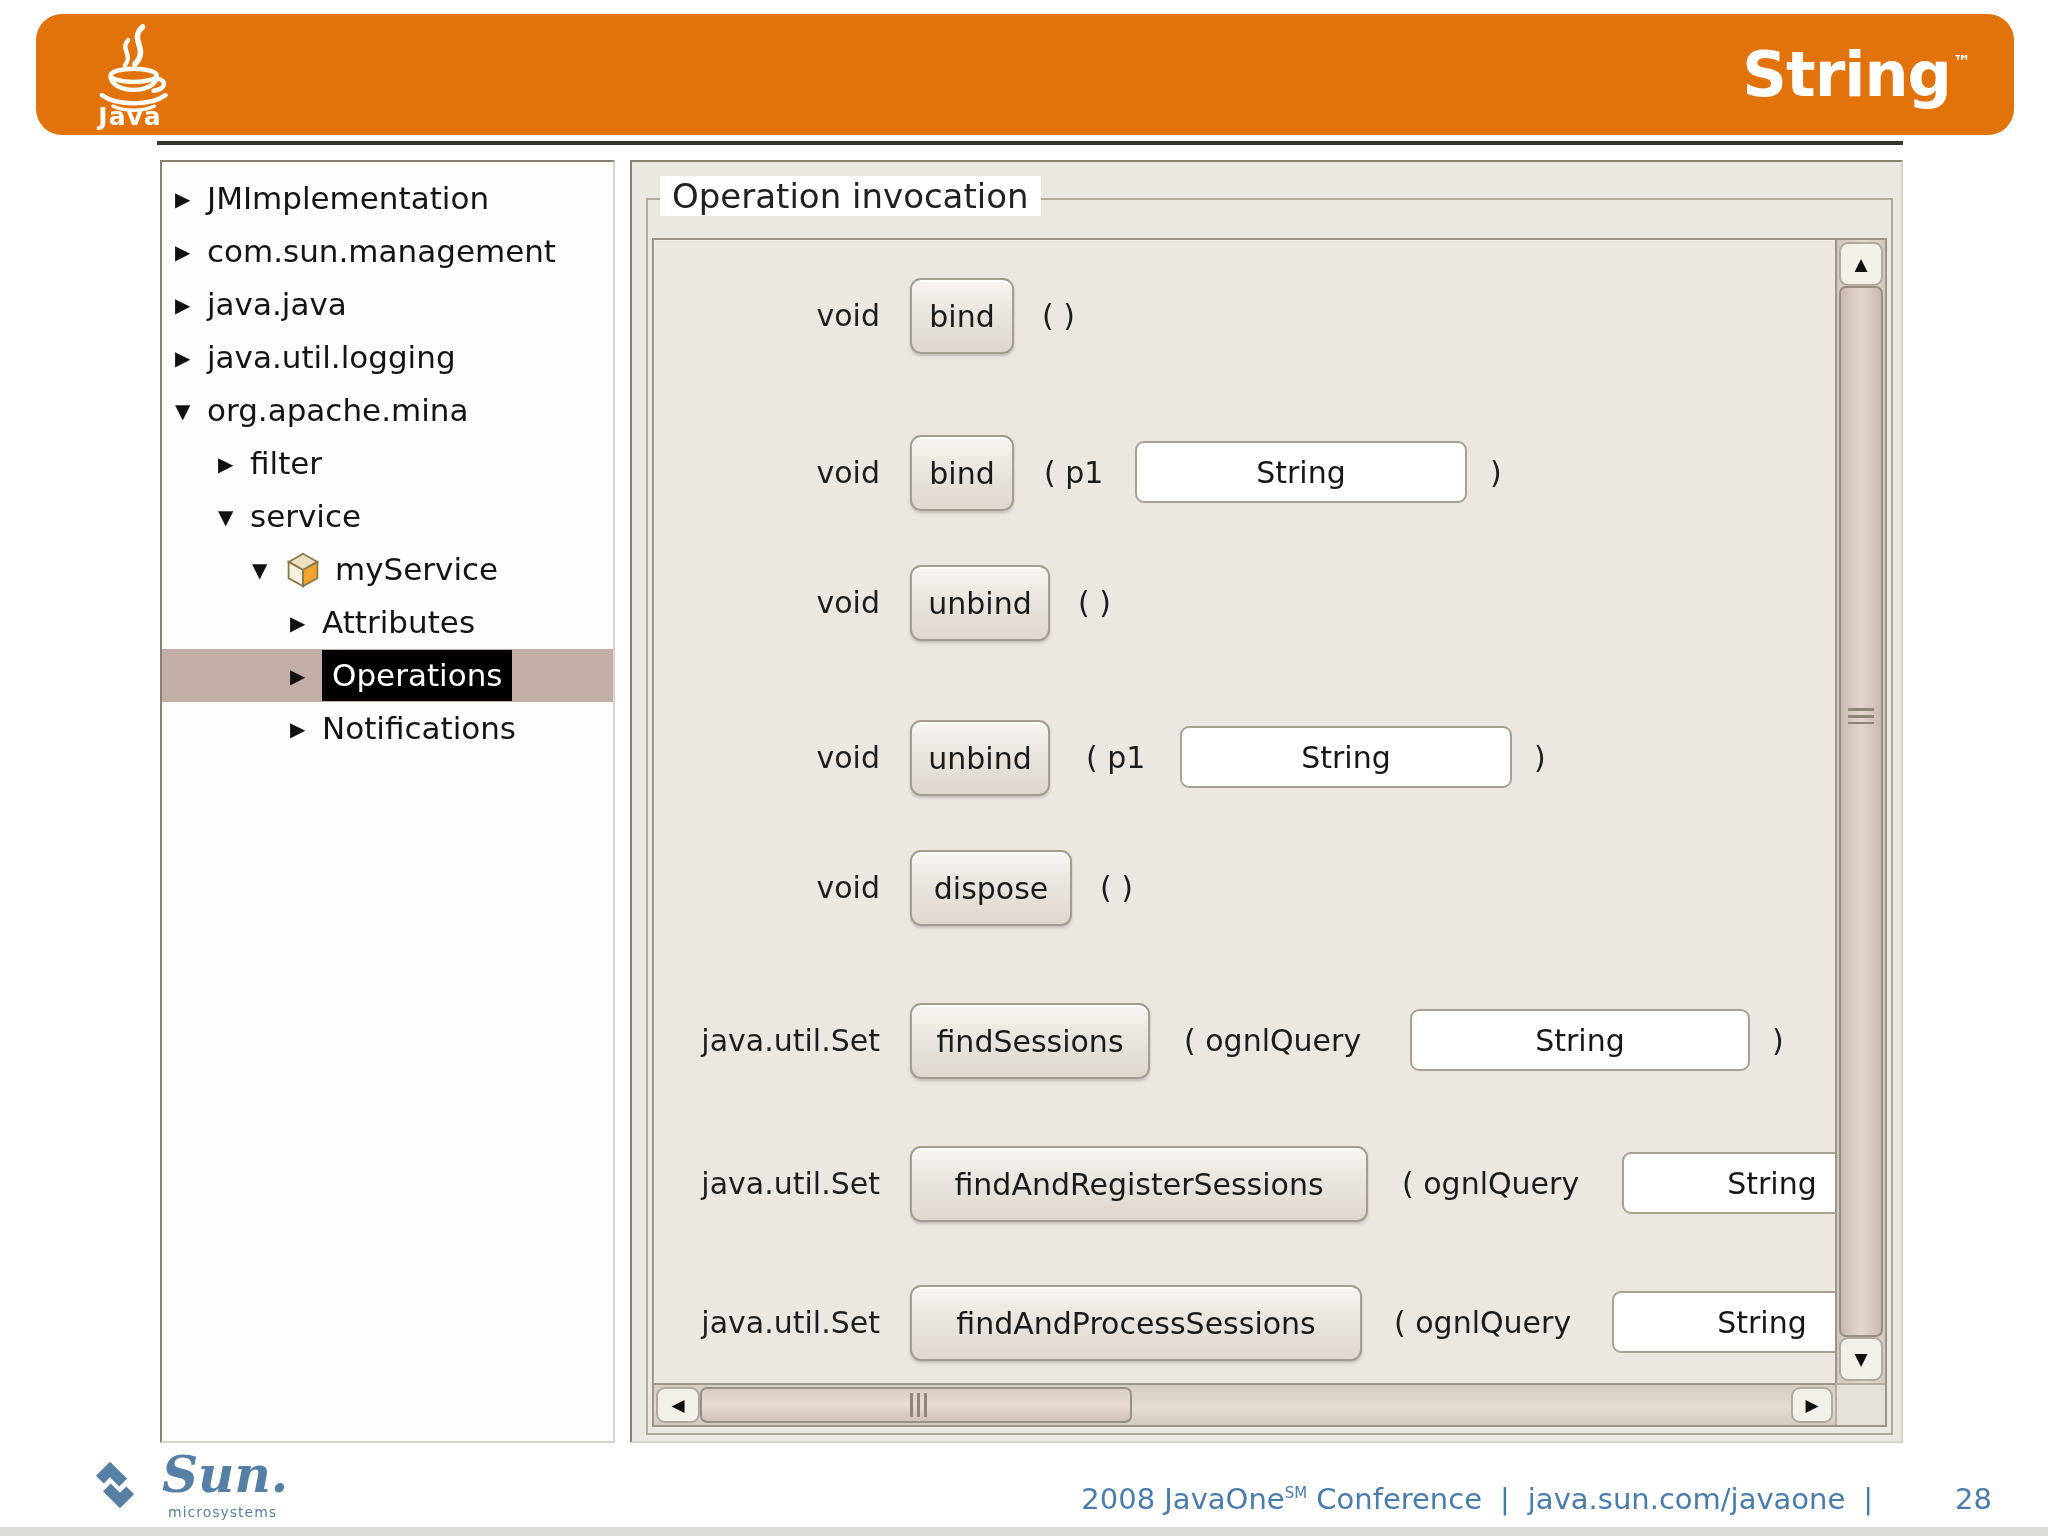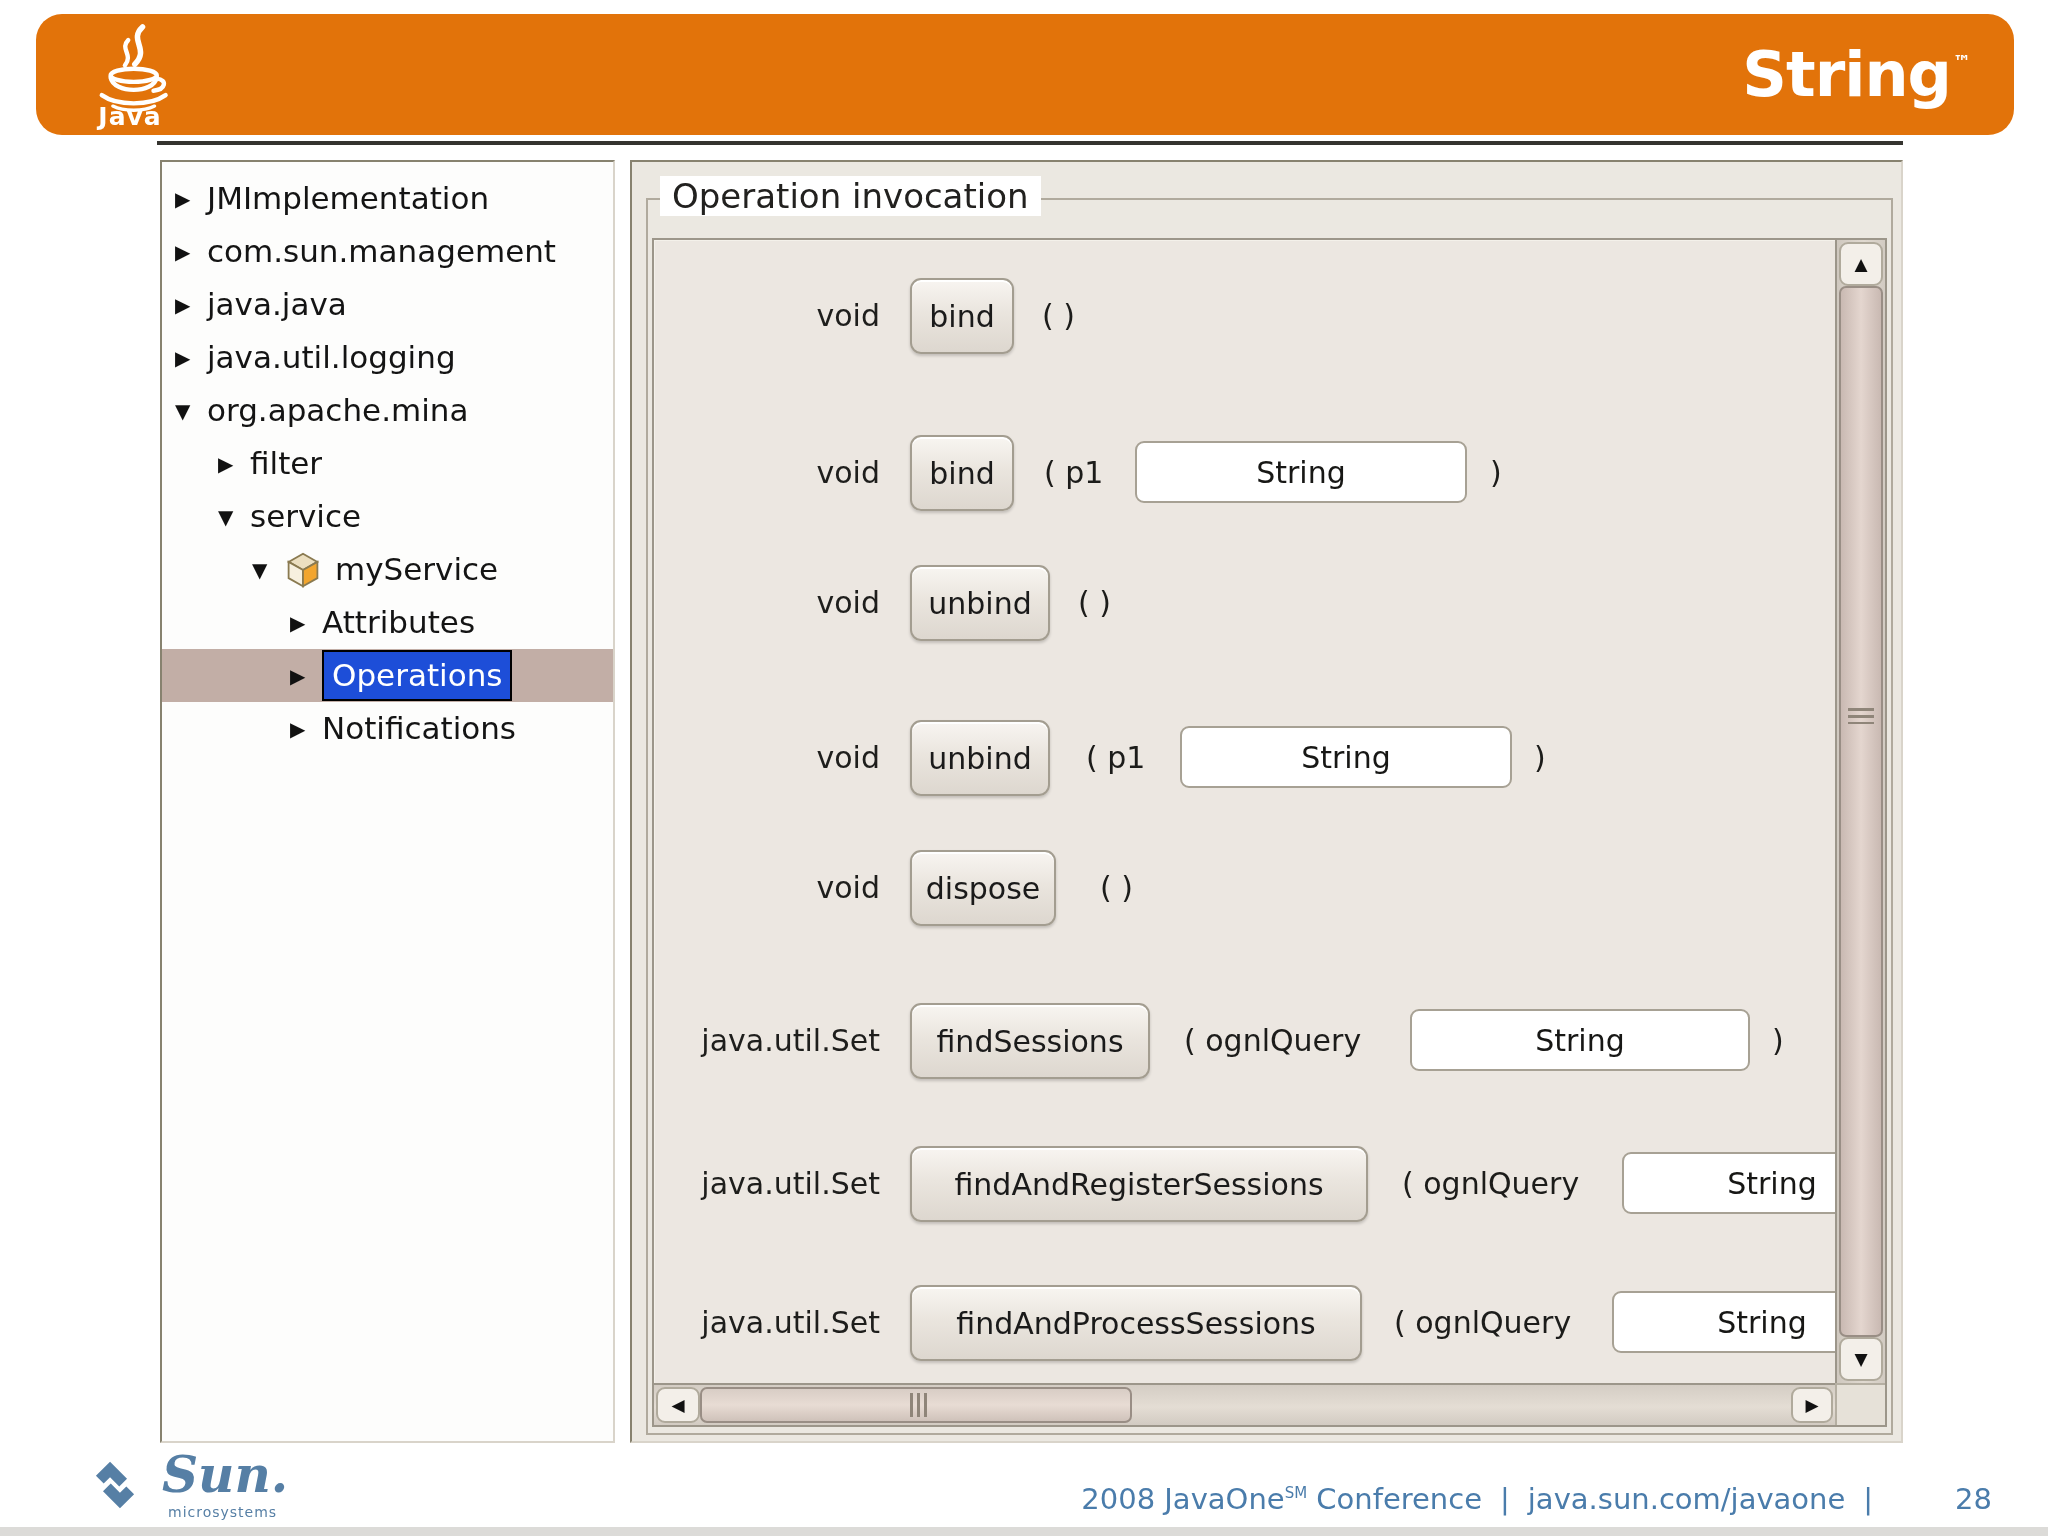--- a/index.html
+++ b/index.html
@@ -23,21 +23,21 @@
   .tree-panel{position:absolute;left:160px;top:160px;width:455px;height:1283px;
           background:#fdfdfc;border:2px solid;border-color:#87826f #d9d4ca #d9d4ca #87826f;
           box-sizing:border-box;overflow:hidden;}
   .tree-rows{position:relative;padding-top:10px;}
   .tree-row{position:relative;height:53px;font-size:31px;line-height:53px;color:#141414;}
   .tree-row .arrow{position:absolute;font-size:20px;color:#111;top:1px;}
   .tree-row .node-icon{position:absolute;top:9px;width:36px;height:36px;}
   .tree-row .lbl{position:absolute;white-space:nowrap;}
   .tree-row.selected{background:#c2aea6;}
   .tree-row.selected .lbl{color:#fff;border:2px solid #000;padding:0 8px;line-height:47px;
-          top:1px;background:#1d4ed8;}
+          top:1px;background:#000000;}
 
   
   .ops-panel{position:absolute;left:630px;top:160px;width:1273px;height:1283px;
           background:#ebe8e1;border:2px solid;border-color:#87826f #d9d4ca #d9d4ca #87826f;
           box-sizing:border-box;}
   .groupbox{position:absolute;left:14px;top:36px;right:8px;bottom:6px;
           border:2px solid #b0aa9d;}
   .groupbox-legend{position:absolute;top:-24px;left:12px;background:#ffffff;
           padding:0 12px;font-size:34px;color:#22211f;white-space:nowrap;}
 
@@ -199,21 +199,21 @@
             </div>
             <div class="op-row" style="top: 479px;">
               <div class="op-rtype">void</div>
               <div class="op-btn" style="width: 140px;">unbind</div>
               <div class="op-paren" style="left: 432px;">( p1</div>
               <div class="op-field" style="left: 526px; width: 332px;">String</div>
               <div class="op-paren" style="left: 880px;">)</div>
             </div>
             <div class="op-row" style="top: 609px;">
               <div class="op-rtype">void</div>
-              <div class="op-btn" style="width: 146px;">dispose</div>
+              <div class="op-btn" style="width: 162px;">dispose</div>
               <div class="op-paren" style="left: 446px;">( )</div>
             </div>
             <div class="op-row" style="top: 762px;">
               <div class="op-rtype">java.util.Set</div>
               <div class="op-btn" style="width: 240px;">findSessions</div>
               <div class="op-paren" style="left: 530px;">( ognlQuery</div>
               <div class="op-field" style="left: 756px; width: 340px;">String</div>
               <div class="op-paren" style="left: 1118px;">)</div>
             </div>
             <div class="op-row" style="top: 905px;">

